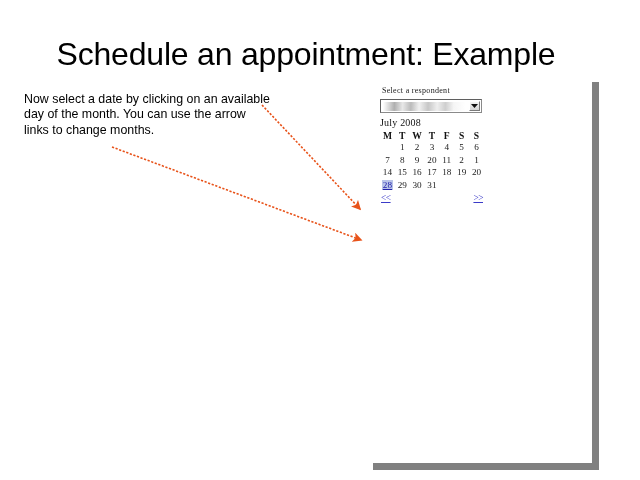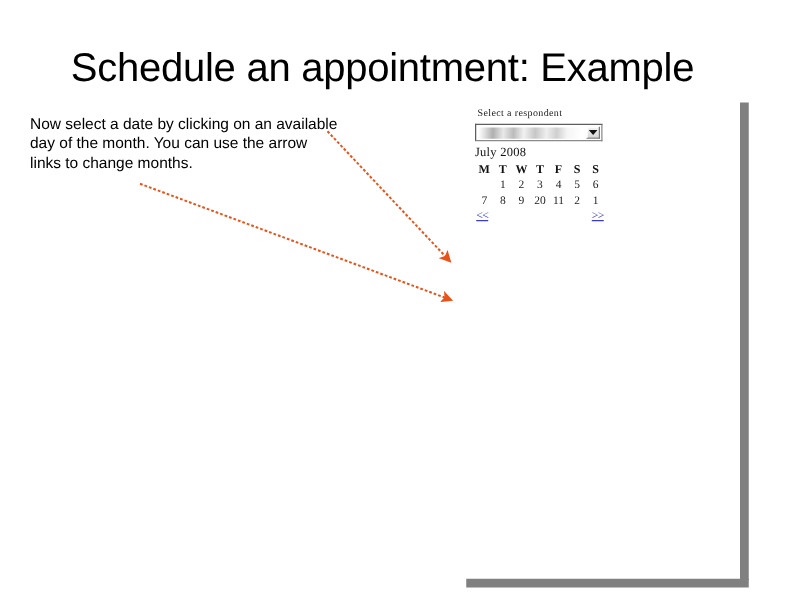--- a/index.html
+++ b/index.html
@@ -249,20 +249,38 @@
           </tr>
           <tr>
             <td>7</td>
             <td>8</td>
             <td>9</td>
             <td>20</td>
             <td>11</td>
             <td>2</td>
             <td>1</td>
           </tr>
+          <tr>
+            <td>14</td>
+            <td>15</td>
+            <td>16</td>
+            <td>17</td>
+            <td>18</td>
+            <td>19</td>
+            <td>20</td>
+          </tr>
+          <tr>
+            <td class="sel"><span>28</span></td>
+            <td>29</td>
+            <td>30</td>
+            <td>31</td>
+            <td></td>
+            <td></td>
+            <td></td>
+          </tr>
         </tbody>
       </table>
 
       <div id="calendar-nav">
         <a id="prev-month-link" href="#">&lt;&lt;</a>
         <a id="next-month-link" href="#">&gt;&gt;</a>
       </div>
 
     </div>
   </div>

